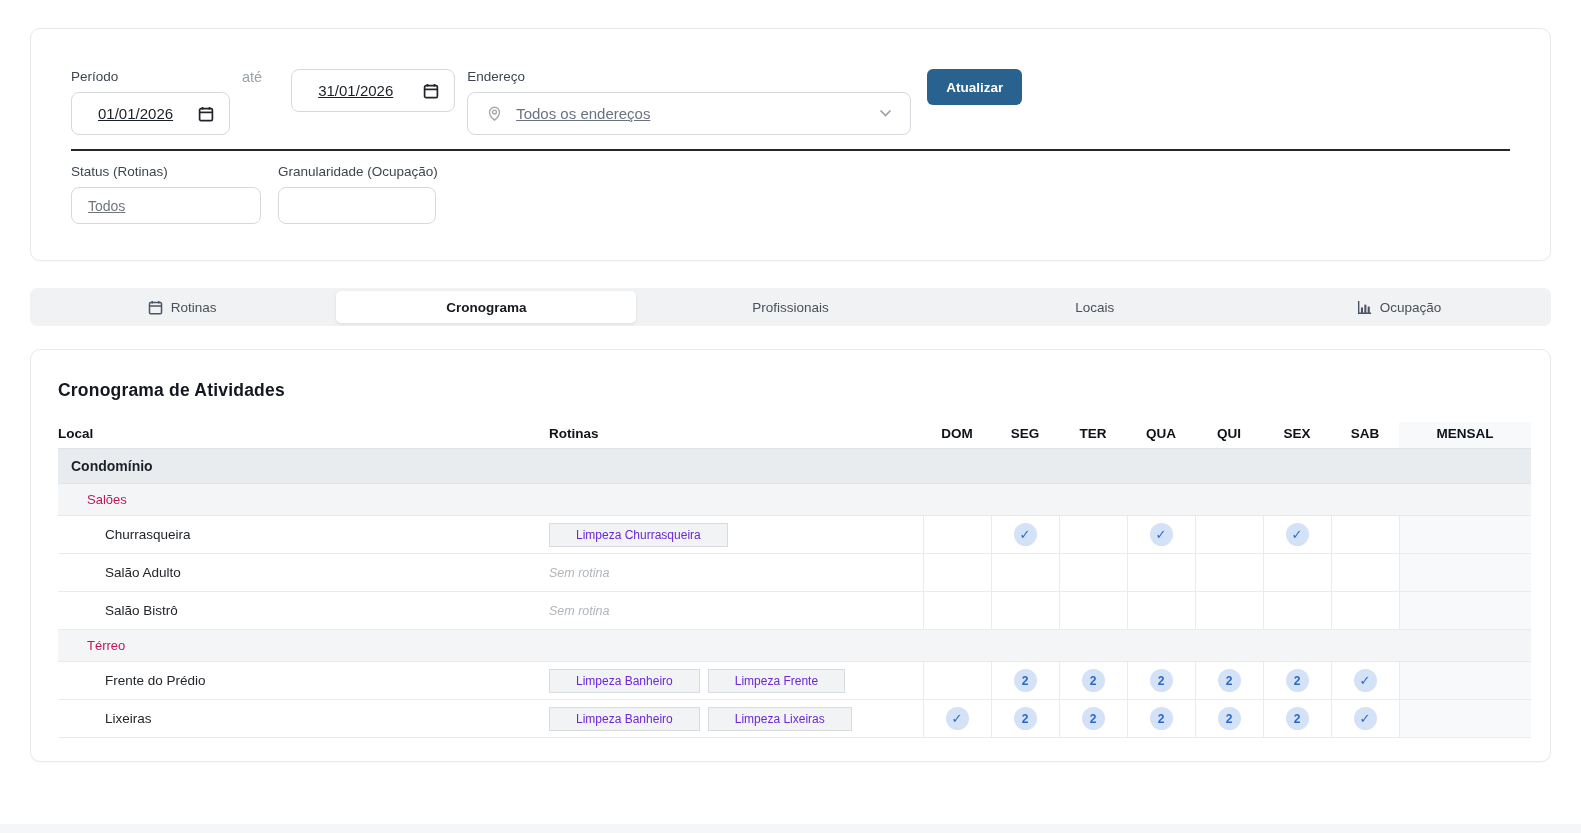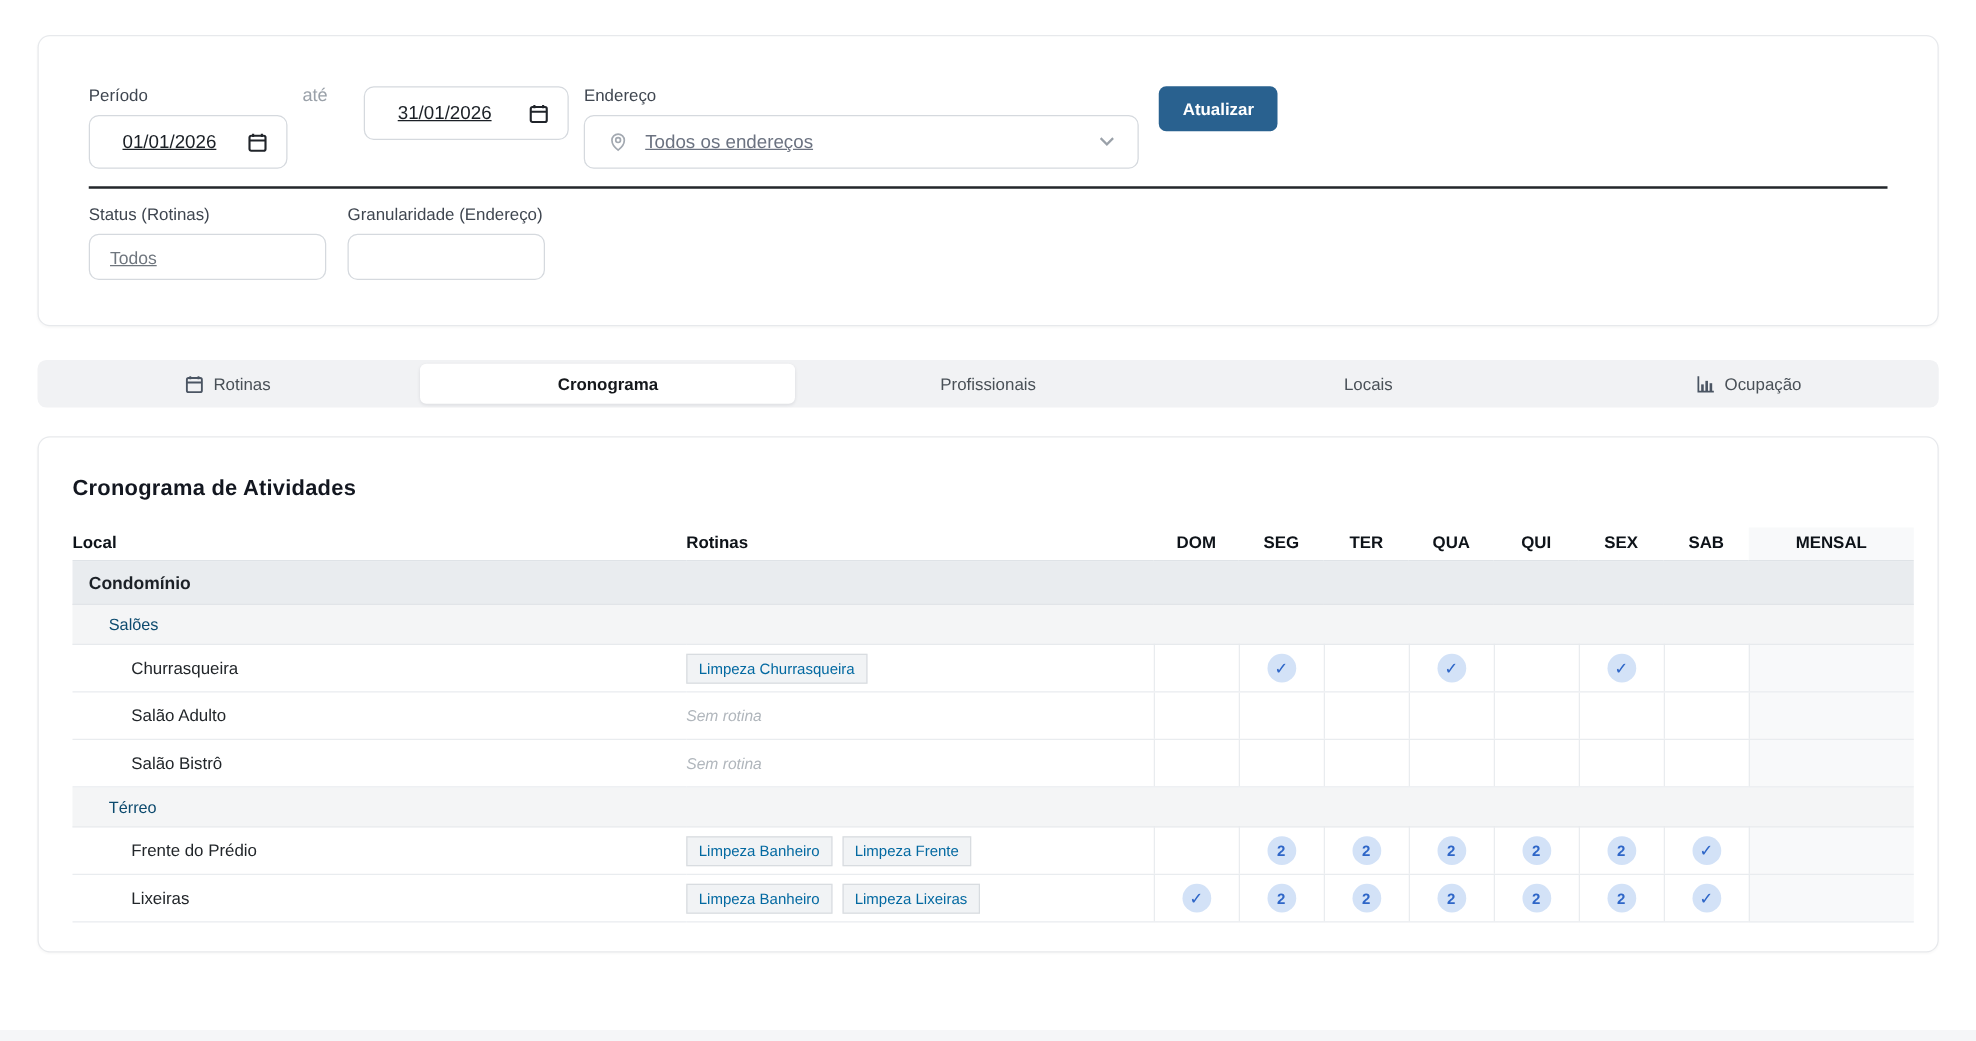--- a/index.html
+++ b/index.html
@@ -44,29 +44,29 @@
                    border-radius: 10px; padding: 30px 21px 0 27px; box-shadow: 0 1px 2px rgba(16,24,40,.03); }
   .schedule-title { font-size: 17.5px; font-weight: 800; color: #131720; letter-spacing: .2px; }
   table.schedule { width: 100%; border-collapse: collapse; margin-top: 21px; table-layout: fixed; }
   .schedule th { font-size: 13.5px; font-weight: 700; color: #0e1319; padding: 4px 0 7px 0;
                  border-bottom: 1px solid #dfe3e7; text-align: center; }
   .schedule th.th-local, .schedule th.th-rotinas { text-align: left; }
   .schedule th.th-mensal { background: #f8f9fa; }
   .schedule td { font-size: 13.5px; }
   tr.row-group td { background: #e9ecef; font-weight: 700; font-size: 14px; color: #1c2127;
                     padding: 9px 0 9px 13px; border-bottom: 1px solid #e1e4e8; }
-  tr.row-subgroup td { background: #f4f5f6; font-size: 13px; color: #0c4a6e;
+  tr.row-subgroup td { background: #f4f5f6; font-size: 13px; color: #be185d;
                        padding: 8px 0 8px 29px; border-bottom: 1px solid #e7eaed; }
   tr.row-item td { border-bottom: 1px solid #e9ecef; height: 38px; vertical-align: middle; background: #fff; }
   tr.row-item td.cell-local { padding-left: 47px; color: #22262a; }
   tr.row-item td.cell-routines { padding-right: 6px; }
   tr.row-item td.day-cell { border-left: 1px solid #e9ecef; text-align: center; }
   tr.row-item td.day-cell.mensal { background: #f8f9fa; }
   .tag { display: inline-block; background: #f1f3f5; border: 1px solid #d8dce0; border-radius: 0;
-         padding: 4px 9px; font-size: 12px; color: #0369a1; margin-right: 8px; white-space: nowrap; }
+         padding: 4px 26px; font-size: 12px; color: #6d28d9; margin-right: 8px; white-space: nowrap; }
   .sem-rotina { font-style: italic; color: #b0b6bc; font-size: 12.5px; }
   .badge { display: inline-flex; align-items: center; justify-content: center; width: 23px; height: 23px;
            border-radius: 50%; font-size: 12px; vertical-align: middle; }
   .badge.num { font-weight: 700; }
   .badge.check { font-size: 13px; }
 
   .bottom-strip { position: absolute; left: 0; bottom: 0; width: 100%; height: 9px; background: #f5f6f8; }
 </style>
 </head>
 <body>
@@ -127,21 +127,21 @@
     <hr class="dark-divider">
 
     <div class="filter-row2">
       <div>
         <span class="field-label">Status (Rotinas)</span>
         <div class="input-box small-input status-input">
           <span>Todos</span>
         </div>
       </div>
       <div class="gran-group">
-        <span class="field-label">Granularidade (Endereço)</span>
+        <span class="field-label">Granularidade (Ocupação)</span>
         <div class="input-box small-input gran-input">
           <span></span>
         </div>
       </div>
     </div>
   </div>
 
   <div class="tab-bar">
     <div class="tab">
       <span style="display:flex;">

